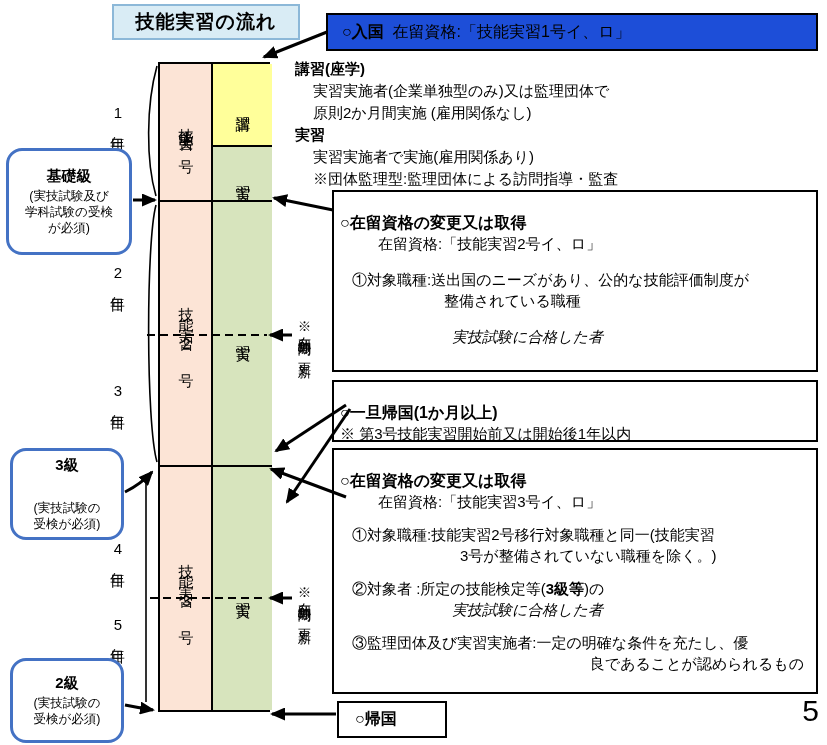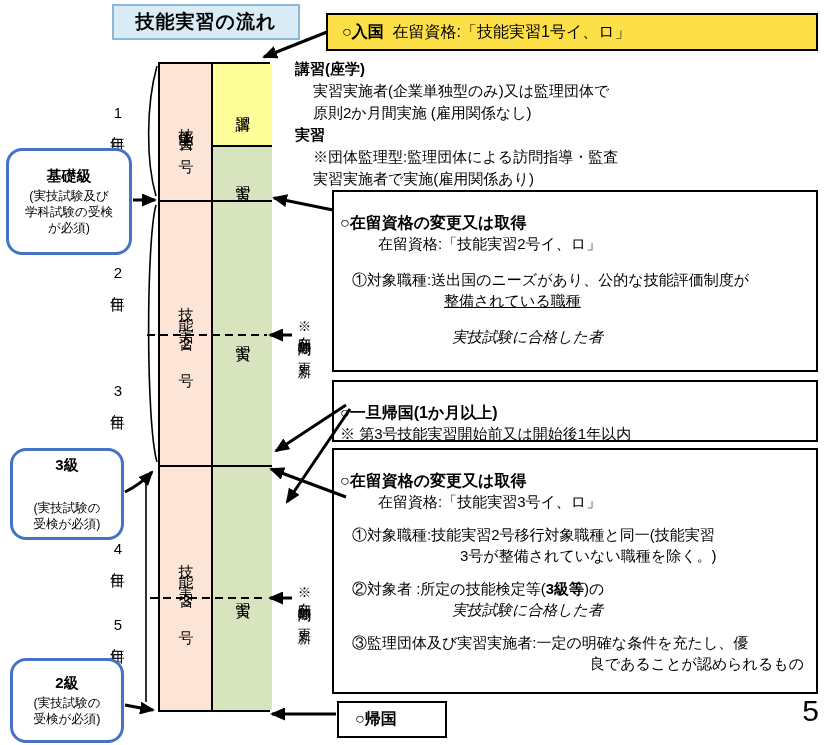--- a/index.html
+++ b/index.html
@@ -8,21 +8,21 @@
 
   .vt { writing-mode:vertical-rl; text-orientation:upright; }
 
   
   .title-box { position:absolute; left:112px; top:4px; width:188px; height:36px;
     background:#d9ecf5; border:2px solid #8cb8d8; display:flex; align-items:center; justify-content:center;
     font-size:19px; font-weight:bold; letter-spacing:1px; }
 
   
   .entry-box { position:absolute; left:326px; top:13px; width:492px; height:38px;
-    background:#fde047; border:2px solid #000; display:flex; align-items:center; padding-left:14px; font-size:16px; }
+    background:#1d4ed8; border:2px solid #000; display:flex; align-items:center; padding-left:14px; font-size:16px; }
   .b { font-weight:bold; }
   .pre { white-space:pre; }
 
   
   .col-wrap { position:absolute; left:158px; top:62px; width:112px; height:650px;
     border:2px solid #000; background:#fce4d6; }
   .col2-bg { position:absolute; left:51px; top:0; width:61px; height:100%;
     background:#d7e4bd; border-left:2px solid #000; }
   .lecture-cell { position:absolute; left:53px; top:0; width:59px; height:83px;
     background:#ffff9a; border-bottom:2px solid #000; }
@@ -49,21 +49,21 @@
   .lecture-block { position:absolute; left:295px; top:58px; width:525px; font-size:15px; line-height:22px; }
   .lecture-block .hu { font-weight:bold; }
   .lecture-block .ind { padding-left:18px; }
 
   
   .detail-box { position:absolute; left:332px; width:486px; background:#fff; border:2px solid #000;
     font-size:15px; line-height:21px; padding:20px 6px 4px 6px; }
   .detail-box .hd { font-weight:bold; font-size:16px; }
   .detail-box .sub { padding-left:38px; }
   .detail-box .item { padding-left:12px; }
-  .detail-box .cont1 { padding-left:104px;text-decoration:underline; }
+  .detail-box .cont1 { padding-left:104px; }
   .detail-box .cont2 { padding-left:112px;font-style:italic; }
   .detail-box .cont3 { padding-left:120px; }
   .detail-box .right { text-align:right; padding-right:6px; }
   .gap { height:15px; }
   .gap-sm { height:12px; }
 
   .return-box { position:absolute; left:337px; top:701px; width:110px; height:37px; background:#fff;
     border:2px solid #000; display:flex; align-items:center; padding-left:16px; font-size:16px; font-weight:bold; }
 
   .page-num { position:absolute; right:8px; top:694px; font-size:30px; }
@@ -122,22 +122,22 @@
     <div class="exam-title">2級</div>
     <div class="exam-note">(実技試験の
 受検が必須)</div>
   </div>
 
   <div class="lecture-block">
     <div><span class="hu">講習(座学)</span></div>
     <div class="ind">実習実施者(企業単独型のみ)又は監理団体で</div>
     <div class="ind">原則2か月間実施 (雇用関係なし)</div>
     <div><span class="hu">実習</span></div>
+    <div class="ind">実習実施者で実施(雇用関係あり)</div>
     <div class="ind">※団体監理型:監理団体による訪問指導・監査</div>
-    <div class="ind">実習実施者で実施(雇用関係あり)</div>
   </div>
 
   <div class="detail-box" style="top:190px;height:182px;">
     <div class="hd">○在留資格の変更又は取得</div>
     <div class="sub">在留資格:「技能実習2号イ、ロ」</div>
     <div class="gap"></div>
     <div class="item">①対象職種:送出国のニーズがあり、公的な技能評価制度が</div>
     <div class="cont1">整備されている職種</div>
     <div class="gap"></div>
     <div class="cont2">実技試験に合格した者</div>

